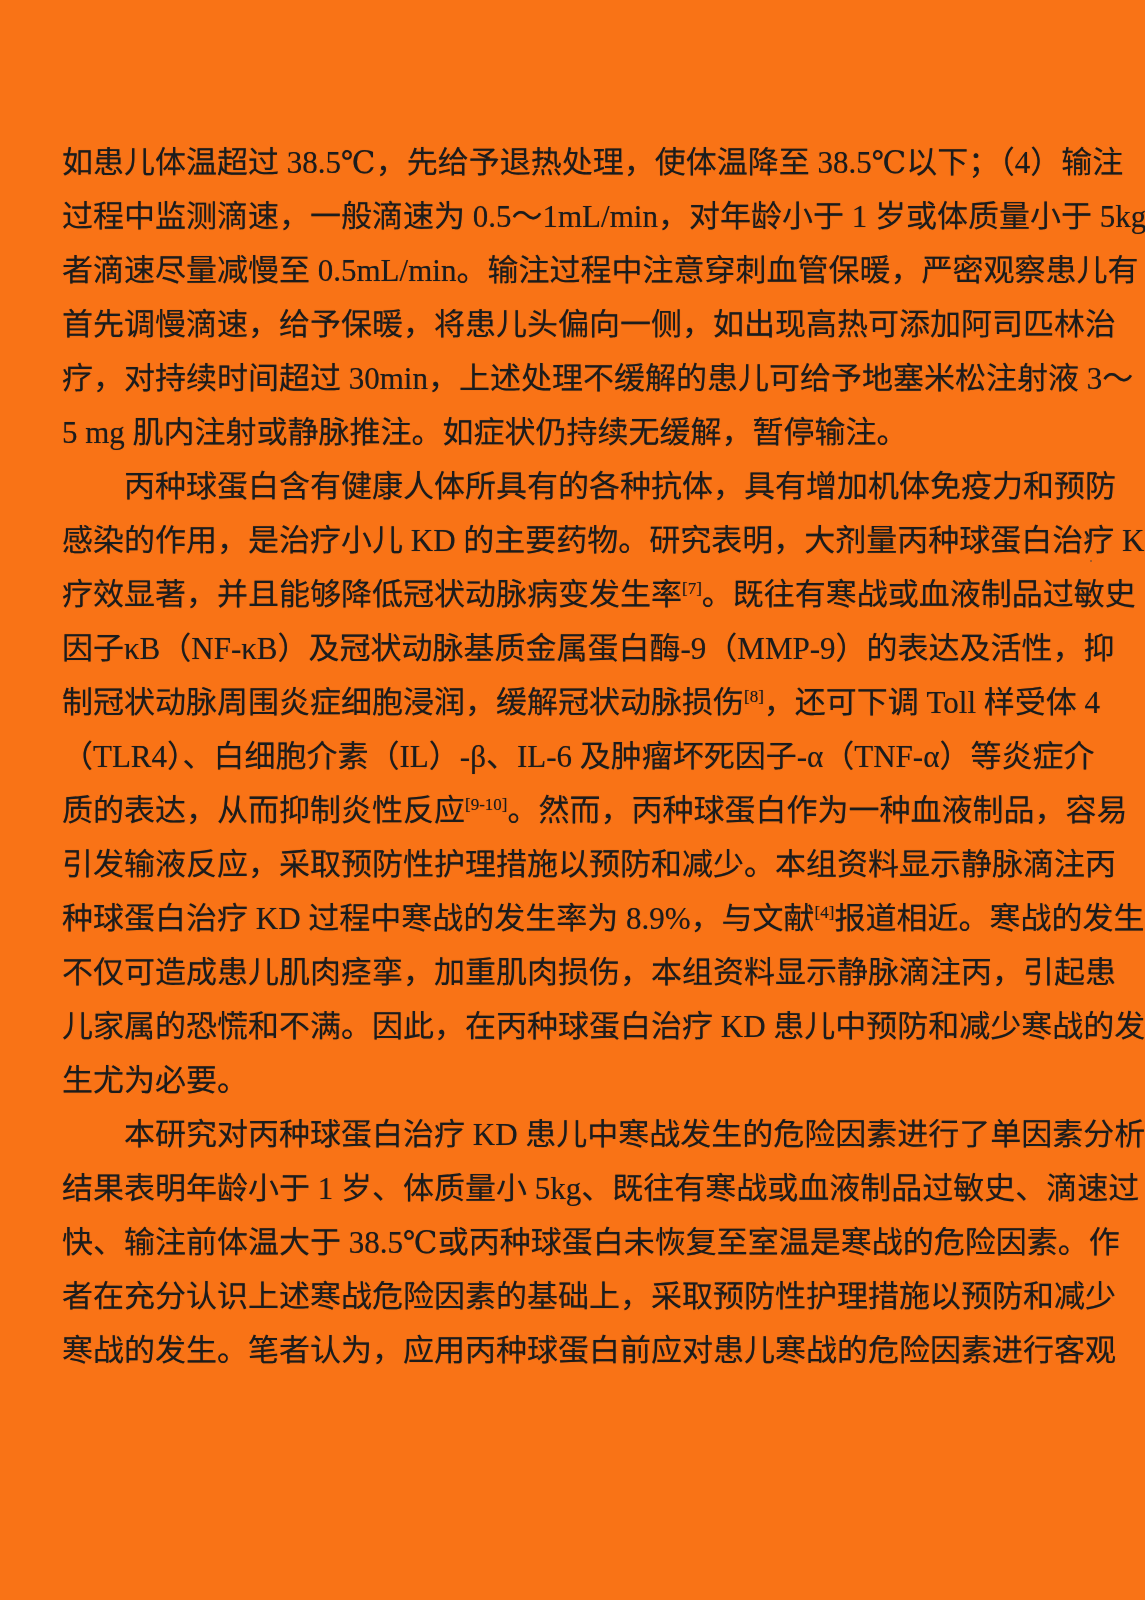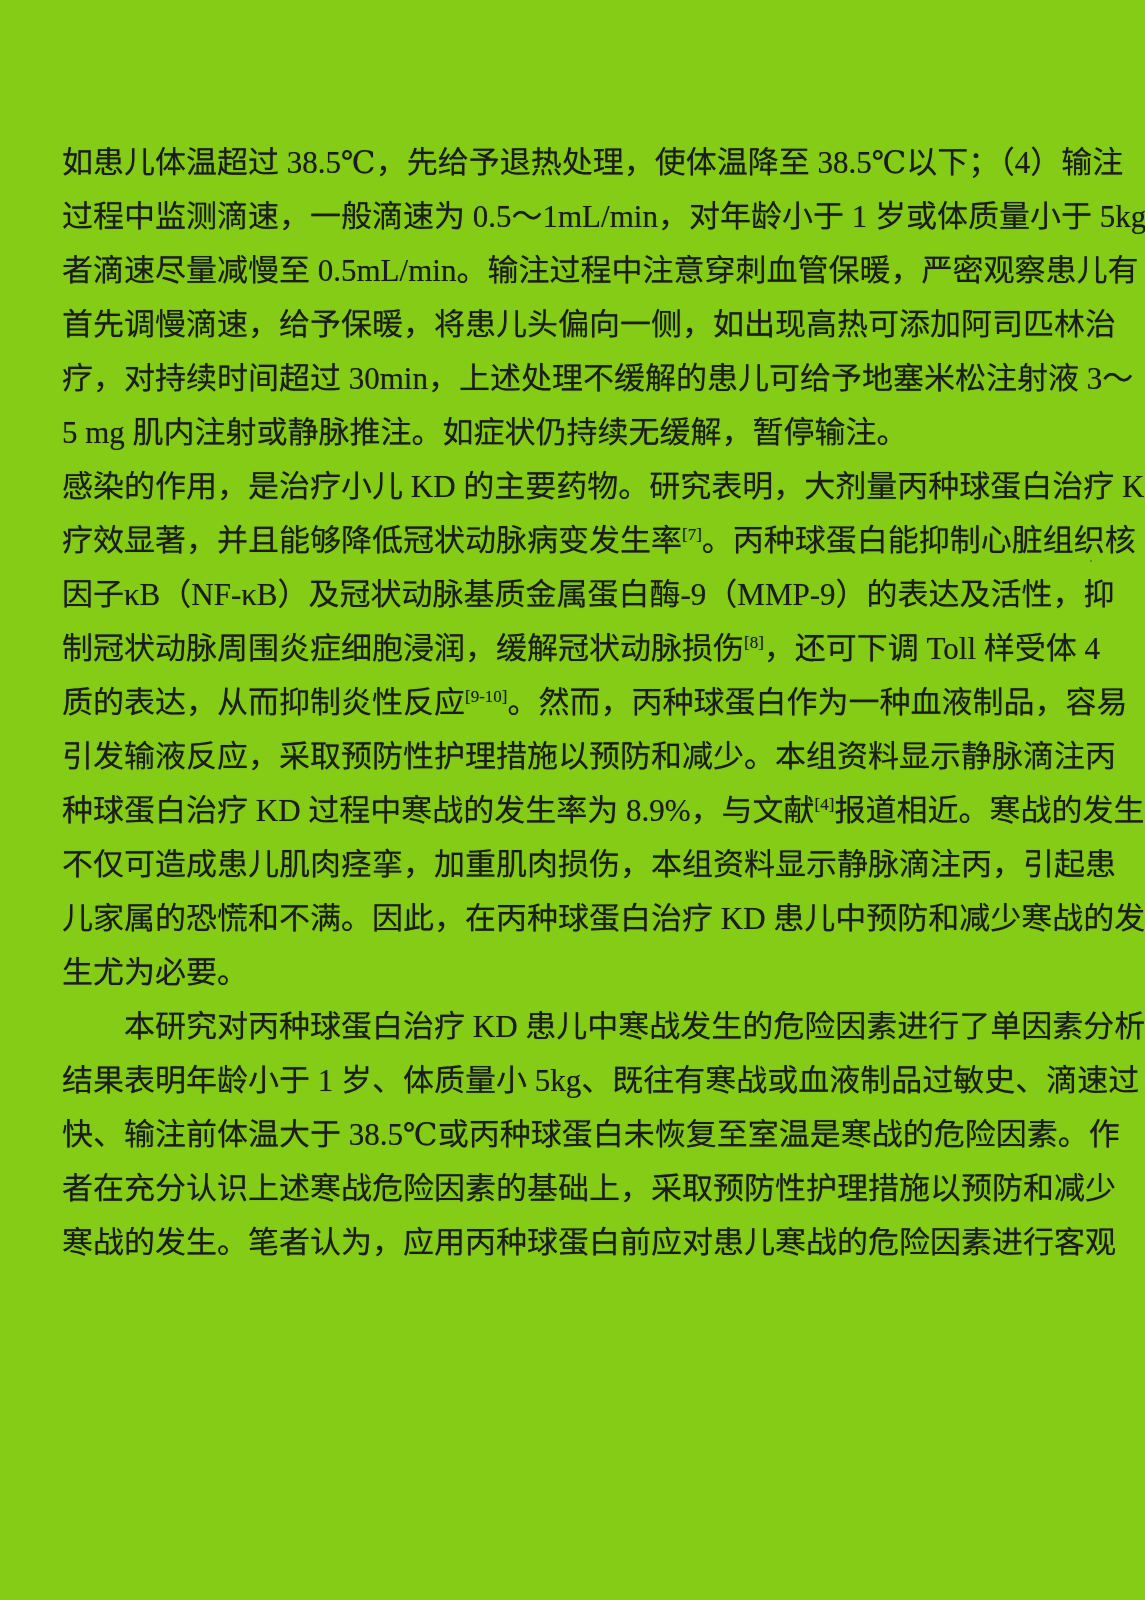--- a/index.html
+++ b/index.html
@@ -49,35 +49,37 @@
   }
   .speck {
     position: absolute;
     border-radius: 50%;
     background: rgba(70,70,70,0.65);
   }
 </style>
 </head>
 <body>
 
-<div class="page" style="background: #84cc16;">
+<div class="page" style="background: #f97316;">
   <div class="text-column">
       <div class="paragraph">
         <div class="line" style="color: rgb(28, 28, 28);"><span>如患儿体温超过 38.5℃，先给予退热处理，使体温降至 38.5℃以下；（4）输注</span></div>
         <div class="line" style="color: rgb(28, 28, 28);"><span>过程中监测滴速，一般滴速为 0.5～1mL/min，对年龄小于 1 岁或体质量小于 5kg</span></div>
         <div class="line" style="color: rgb(28, 28, 28);"><span>者滴速尽量减慢至 0.5mL/min。输注过程中注意穿刺血管保暖，严密观察患儿有</span></div>
         <div class="line" style="color: rgb(28, 28, 28);"><span>首先调慢滴速，给予保暖，将患儿头偏向一侧，如出现高热可添加阿司匹林治</span></div>
         <div class="line" style="color: rgb(28, 28, 28);"><span>疗，对持续时间超过 30min，上述处理不缓解的患儿可给予地塞米松注射液 3～</span></div>
         <div class="line end" style="color: rgb(28, 28, 28);"><span>5 mg 肌内注射或静脉推注。如症状仍持续无缓解，暂停输注。</span></div>
       </div>
       <div class="paragraph">
+        <div class="line indent" style="color: rgb(28, 28, 28);"><span>丙种球蛋白含有健康人体所具有的各种抗体，具有增加机体免疫力和预防</span></div>
         <div class="line" style="color: rgb(28, 28, 28);"><span>感染的作用，是治疗小儿 KD 的主要药物。研究表明，大剂量丙种球蛋白治疗 KD</span></div>
-        <div class="line" style="color: rgb(28, 28, 28);"><span>疗效显著，并且能够降低冠状动脉病变发生率</span><sup>[7]</sup><span>。丙种球蛋白能抑制心脏组织核</span></div>
+        <div class="line" style="color: rgb(28, 28, 28);"><span>疗效显著，并且能够降低冠状动脉病变发生率</span><sup>[7]</sup><span>。既往有寒战或血液制品过敏史</span></div>
         <div class="line" style="color: rgb(28, 28, 28);"><span>因子κB（NF-κB）及冠状动脉基质金属蛋白酶-9（MMP-9）的表达及活性，抑</span></div>
         <div class="line" style="color: rgb(28, 28, 28);"><span>制冠状动脉周围炎症细胞浸润，缓解冠状动脉损伤</span><sup>[8]</sup><span>，还可下调 Toll 样受体 4</span></div>
+        <div class="line" style="color: rgb(28, 28, 28);"><span>（TLR4）、白细胞介素（IL）-β、IL-6 及肿瘤坏死因子-α（TNF-α）等炎症介</span></div>
         <div class="line" style="color: rgb(28, 28, 28);"><span>质的表达，从而抑制炎性反应</span><sup>[9-10]</sup><span>。然而，丙种球蛋白作为一种血液制品，容易</span></div>
         <div class="line" style="color: rgb(28, 28, 28);"><span>引发输液反应，采取预防性护理措施以预防和减少。本组资料显示静脉滴注丙</span></div>
         <div class="line" style="color: rgb(28, 28, 28);"><span>种球蛋白治疗 KD 过程中寒战的发生率为 8.9%，与文献</span><sup>[4]</sup><span>报道相近。寒战的发生</span></div>
         <div class="line" style="color: rgb(28, 28, 28);"><span>不仅可造成患儿肌肉痉挛，加重肌肉损伤，本组资料显示静脉滴注丙，引起患</span></div>
         <div class="line" style="color: rgb(28, 28, 28);"><span>儿家属的恐慌和不满。因此，在丙种球蛋白治疗 KD 患儿中预防和减少寒战的发</span></div>
         <div class="line end" style="color: rgb(28, 28, 28);"><span>生尤为必要。</span></div>
       </div>
       <div class="paragraph">
         <div class="line indent" style="color: rgb(28, 28, 28);"><span>本研究对丙种球蛋白治疗 KD 患儿中寒战发生的危险因素进行了单因素分析，</span></div>
         <div class="line" style="color: rgb(28, 28, 28);"><span>结果表明年龄小于 1 岁、体质量小 5kg、既往有寒战或血液制品过敏史、滴速过</span></div>

